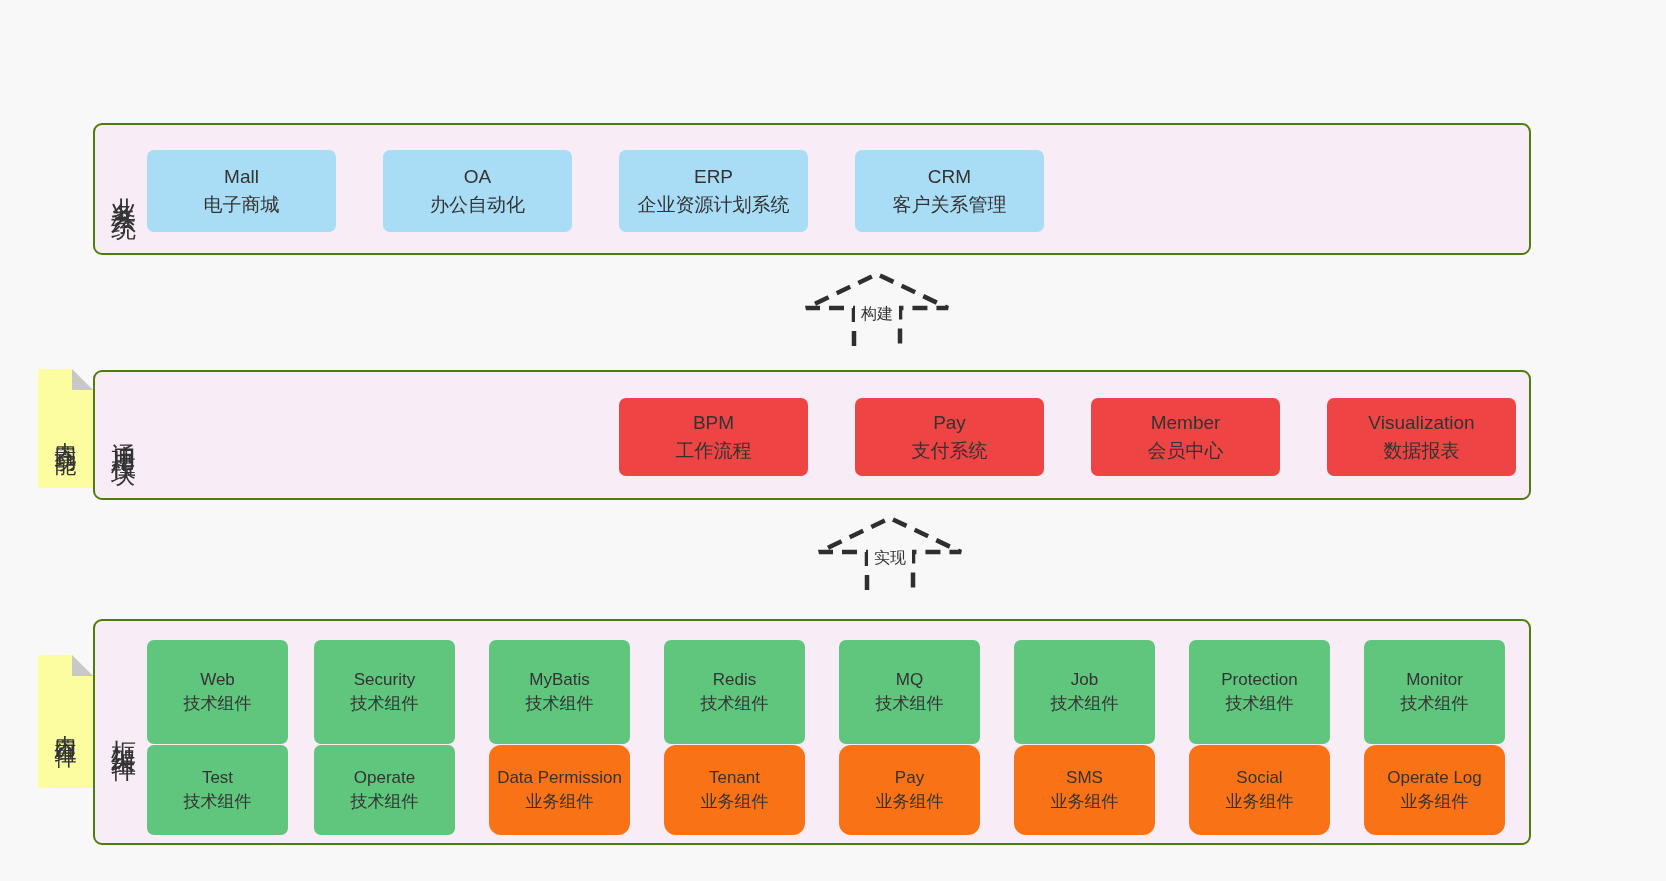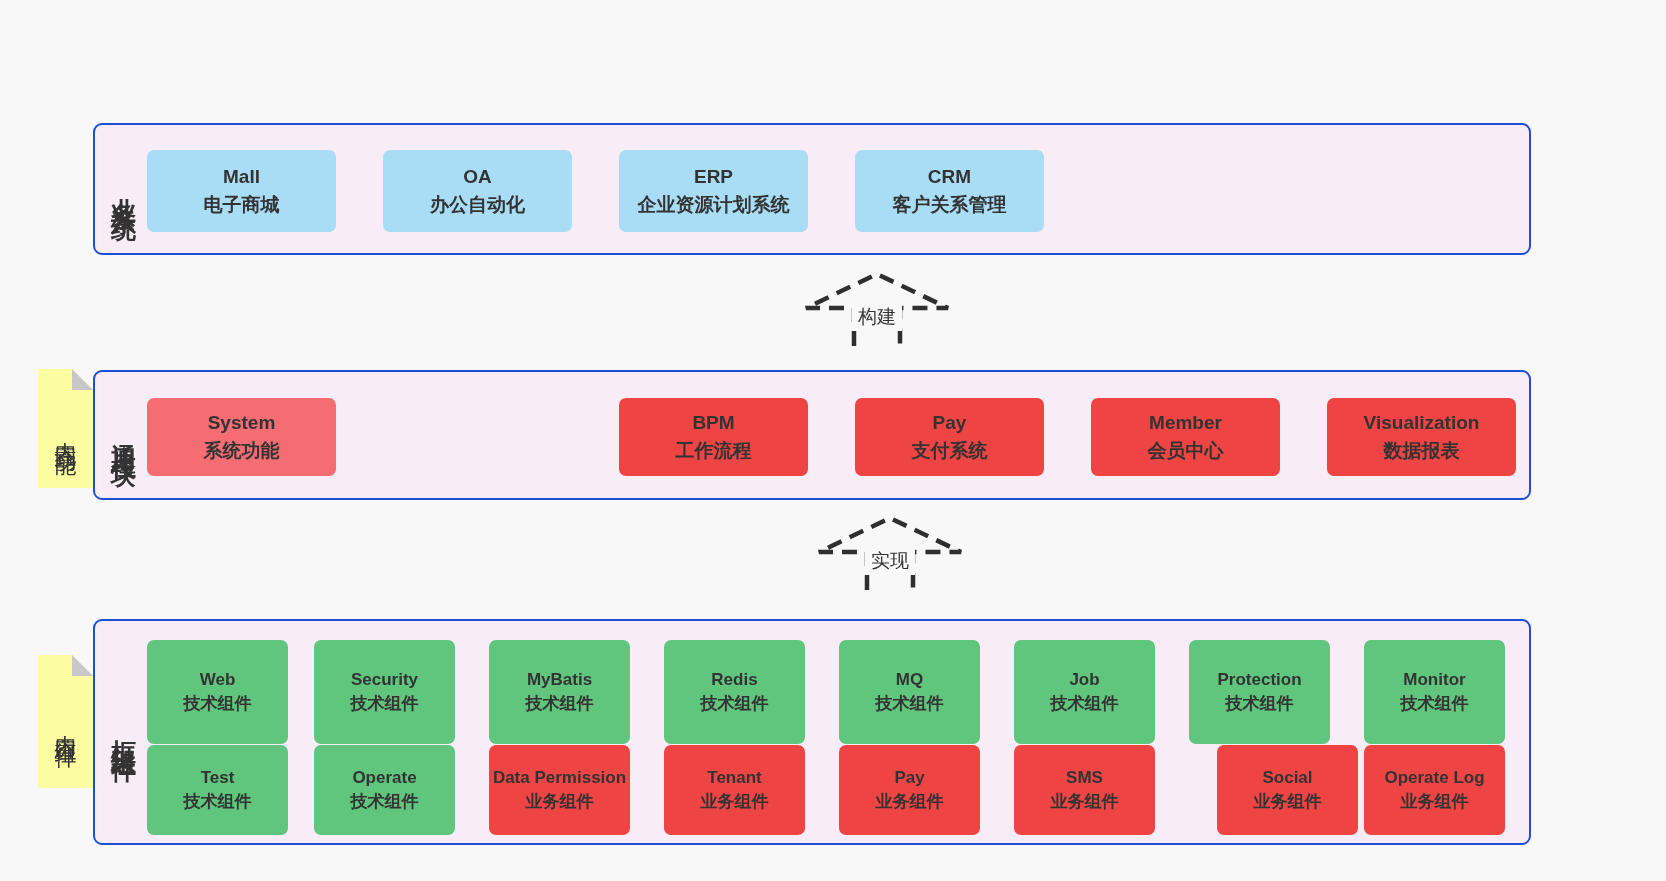--- a/index.html
+++ b/index.html
@@ -5,21 +5,21 @@
   html,body{margin:0;padding:0;}
   body{
     width:1666px;height:881px;position:relative;overflow:hidden;
     background:#f8f8f8;
     font-family:"Liberation Sans","DejaVu Sans",sans-serif;
     color:#333;
   }
   
   .layer{
     position:absolute;left:93px;width:1438px;box-sizing:border-box;
-    background:#f8edf6;border:2px solid #1d4ed8;border-radius:9px;font-weight:bold;
+    background:#f8edf6;border:2px solid #4d7c0f;border-radius:9px;
   }
   #layer-business{top:123px;height:132px;}
   #layer-modules{top:370px;height:130px;}
   #layer-components{top:619px;height:226px;}
   .layer-title{
     position:absolute;left:13px;top:50%;transform:translateY(-50%);
     writing-mode:vertical-rl;text-orientation:upright;
     font-size:25px;letter-spacing:6px;color:#333;
   }
   
@@ -30,21 +30,21 @@
   }
   .wide{width:189px;height:82px;top:25px;font-size:19px;}
   #layer-modules .wide{height:78px;top:26px;}
   .sm{width:141px;font-size:17px;line-height:1.4;}
   .row1{top:19px;height:104px;}
   .row2{top:124px;height:90px;align-items:center;}
   .blue{background:#a9dcf5;}
   .red{background:#f56d73;}
   .pink{background:#ef4444;}
   .green{background:#60c57d;}
-  .light_green{background:#ef4444;}
+  .light_green{background:#f97316;border-radius:12px;}
   
   .note{
     position:absolute;left:38px;width:55px;background:#fcfca1;z-index:5;
     display:flex;align-items:center;justify-content:center;
   }
   .note::before{
     content:"";position:absolute;top:0;right:0;width:21px;height:21px;
     background:#f8f8f8;clip-path:polygon(0 0,100% 0,100% 100%);
   }
   .note::after{
@@ -57,21 +57,21 @@
     writing-mode:vertical-rl;text-orientation:upright;
     font-size:22px;letter-spacing:4px;color:#333;padding-top:6px;
   }
   
   .arrow{position:absolute;width:150px;height:78px;}
   #arrow-build{left:802px;top:270px;}
   #arrow-implement{left:815px;top:514px;}
   .arrow svg{display:block;}
   .arrow-label{
     position:absolute;left:50%;top:33px;transform:translateX(-50%);
-    background:#f8f8f8;padding:1px 6px;font-size:19px;color:#333;white-space:nowrap;
+    background:#f8f8f8;padding:1px 6px;font-size:16px;color:#333;white-space:nowrap;
   }
 </style>
 </head>
 <body>
 
 <div class="layer" id="layer-business">
   <div class="layer-title">业务系统</div>
   <div class="node wide blue" style="left:52px">
     <div>Mall</div>
     <div>电子商城</div>
@@ -95,24 +95,20 @@
     <path d="M52,76 L52,38 L4,38 L75,4 L146,38 L98,38 L98,76" fill="none" stroke="#2f2f2f" stroke-width="4.5" stroke-dasharray="15 9"></path>
   </svg>
   <div class="arrow-label">构建</div>
 </div>
 
 <div class="note" id="note-modules">
   <div class="note-text">内置功能</div>
 </div>
 <div class="layer" id="layer-modules">
   <div class="layer-title">通用模块</div>
-  <div class="node wide red" style="left:52px">
-    <div>System</div>
-    <div>系统功能</div>
-  </div>
   <div class="node wide pink" style="left:524px">
     <div>BPM</div>
     <div>工作流程</div>
   </div>
   <div class="node wide pink" style="left:760px">
     <div>Pay</div>
     <div>支付系统</div>
   </div>
   <div class="node wide pink" style="left:996px">
     <div>Member</div>
@@ -187,21 +183,21 @@
     <div>业务组件</div>
   </div>
   <div class="node sm row2 light_green" style="left:744px">
     <div>Pay</div>
     <div>业务组件</div>
   </div>
   <div class="node sm row2 light_green" style="left:919px">
     <div>SMS</div>
     <div>业务组件</div>
   </div>
-  <div class="node sm row2 light_green" style="left:1122px">
+  <div class="node sm row2 light_green" style="left:1094px">
     <div>Social</div>
     <div>业务组件</div>
   </div>
   <div class="node sm row2 light_green" style="left:1269px">
     <div>Operate Log</div>
     <div>业务组件</div>
   </div>
 </div>
 
 </body></html>

